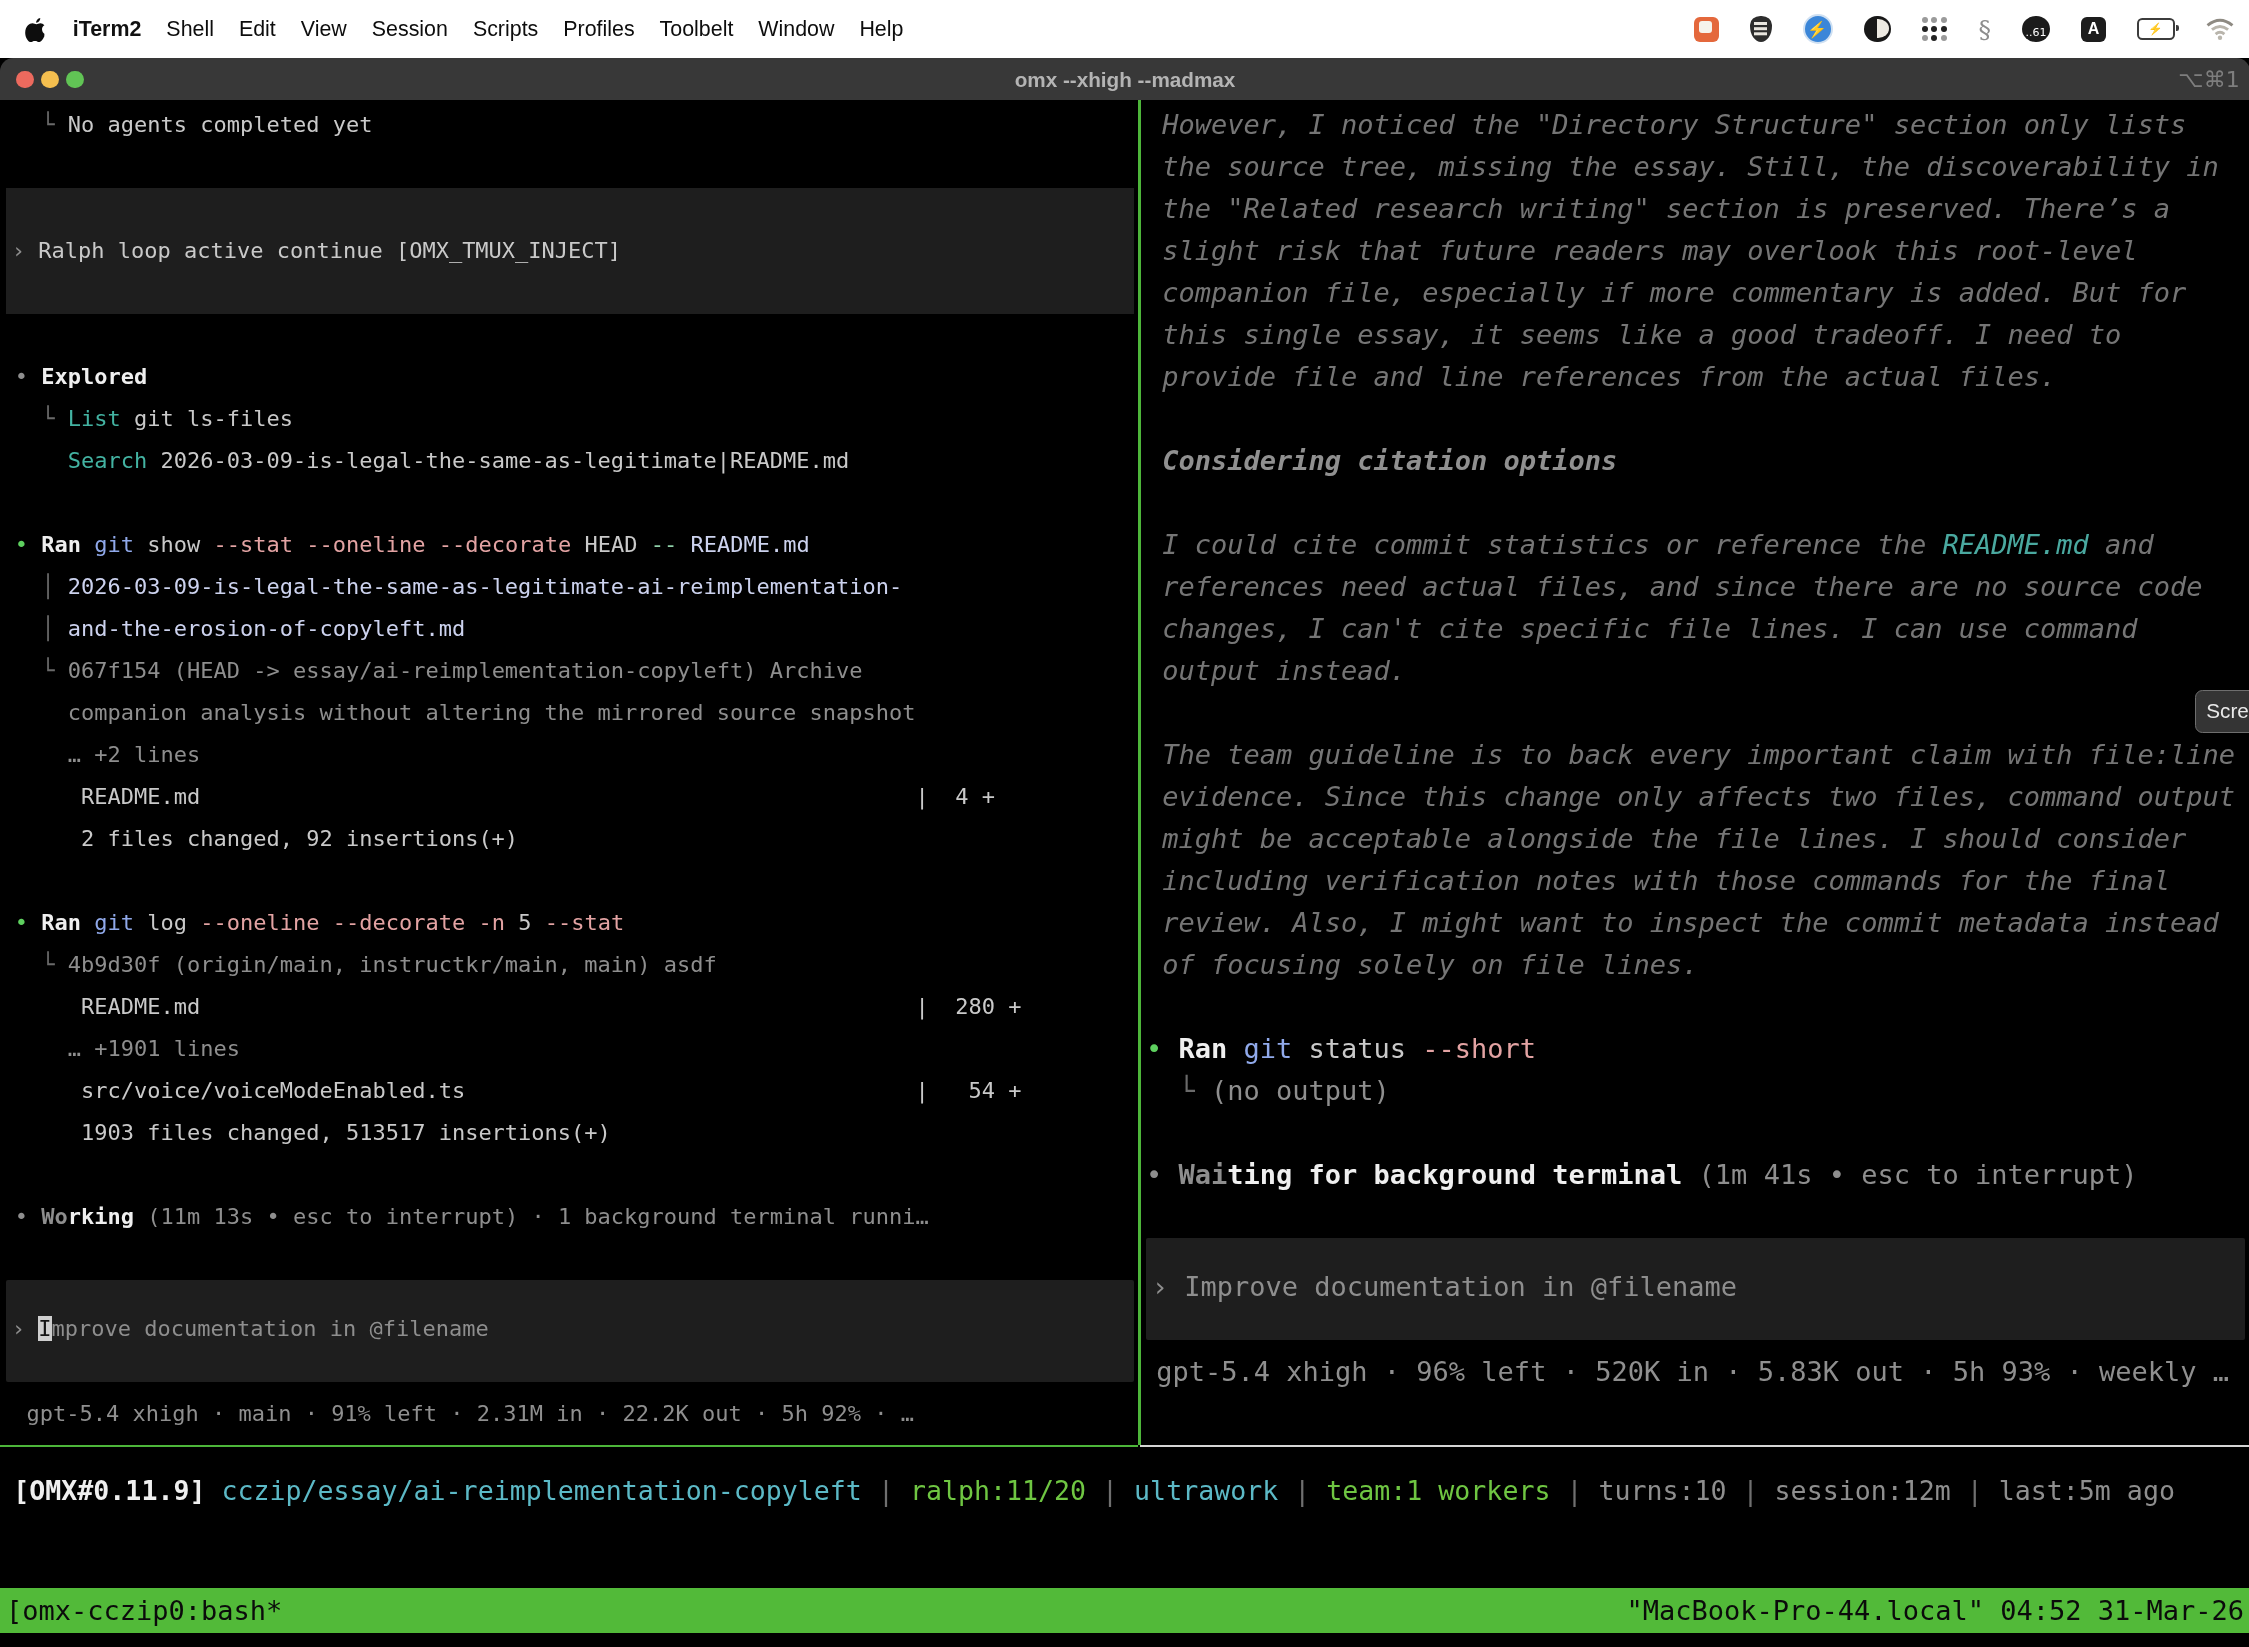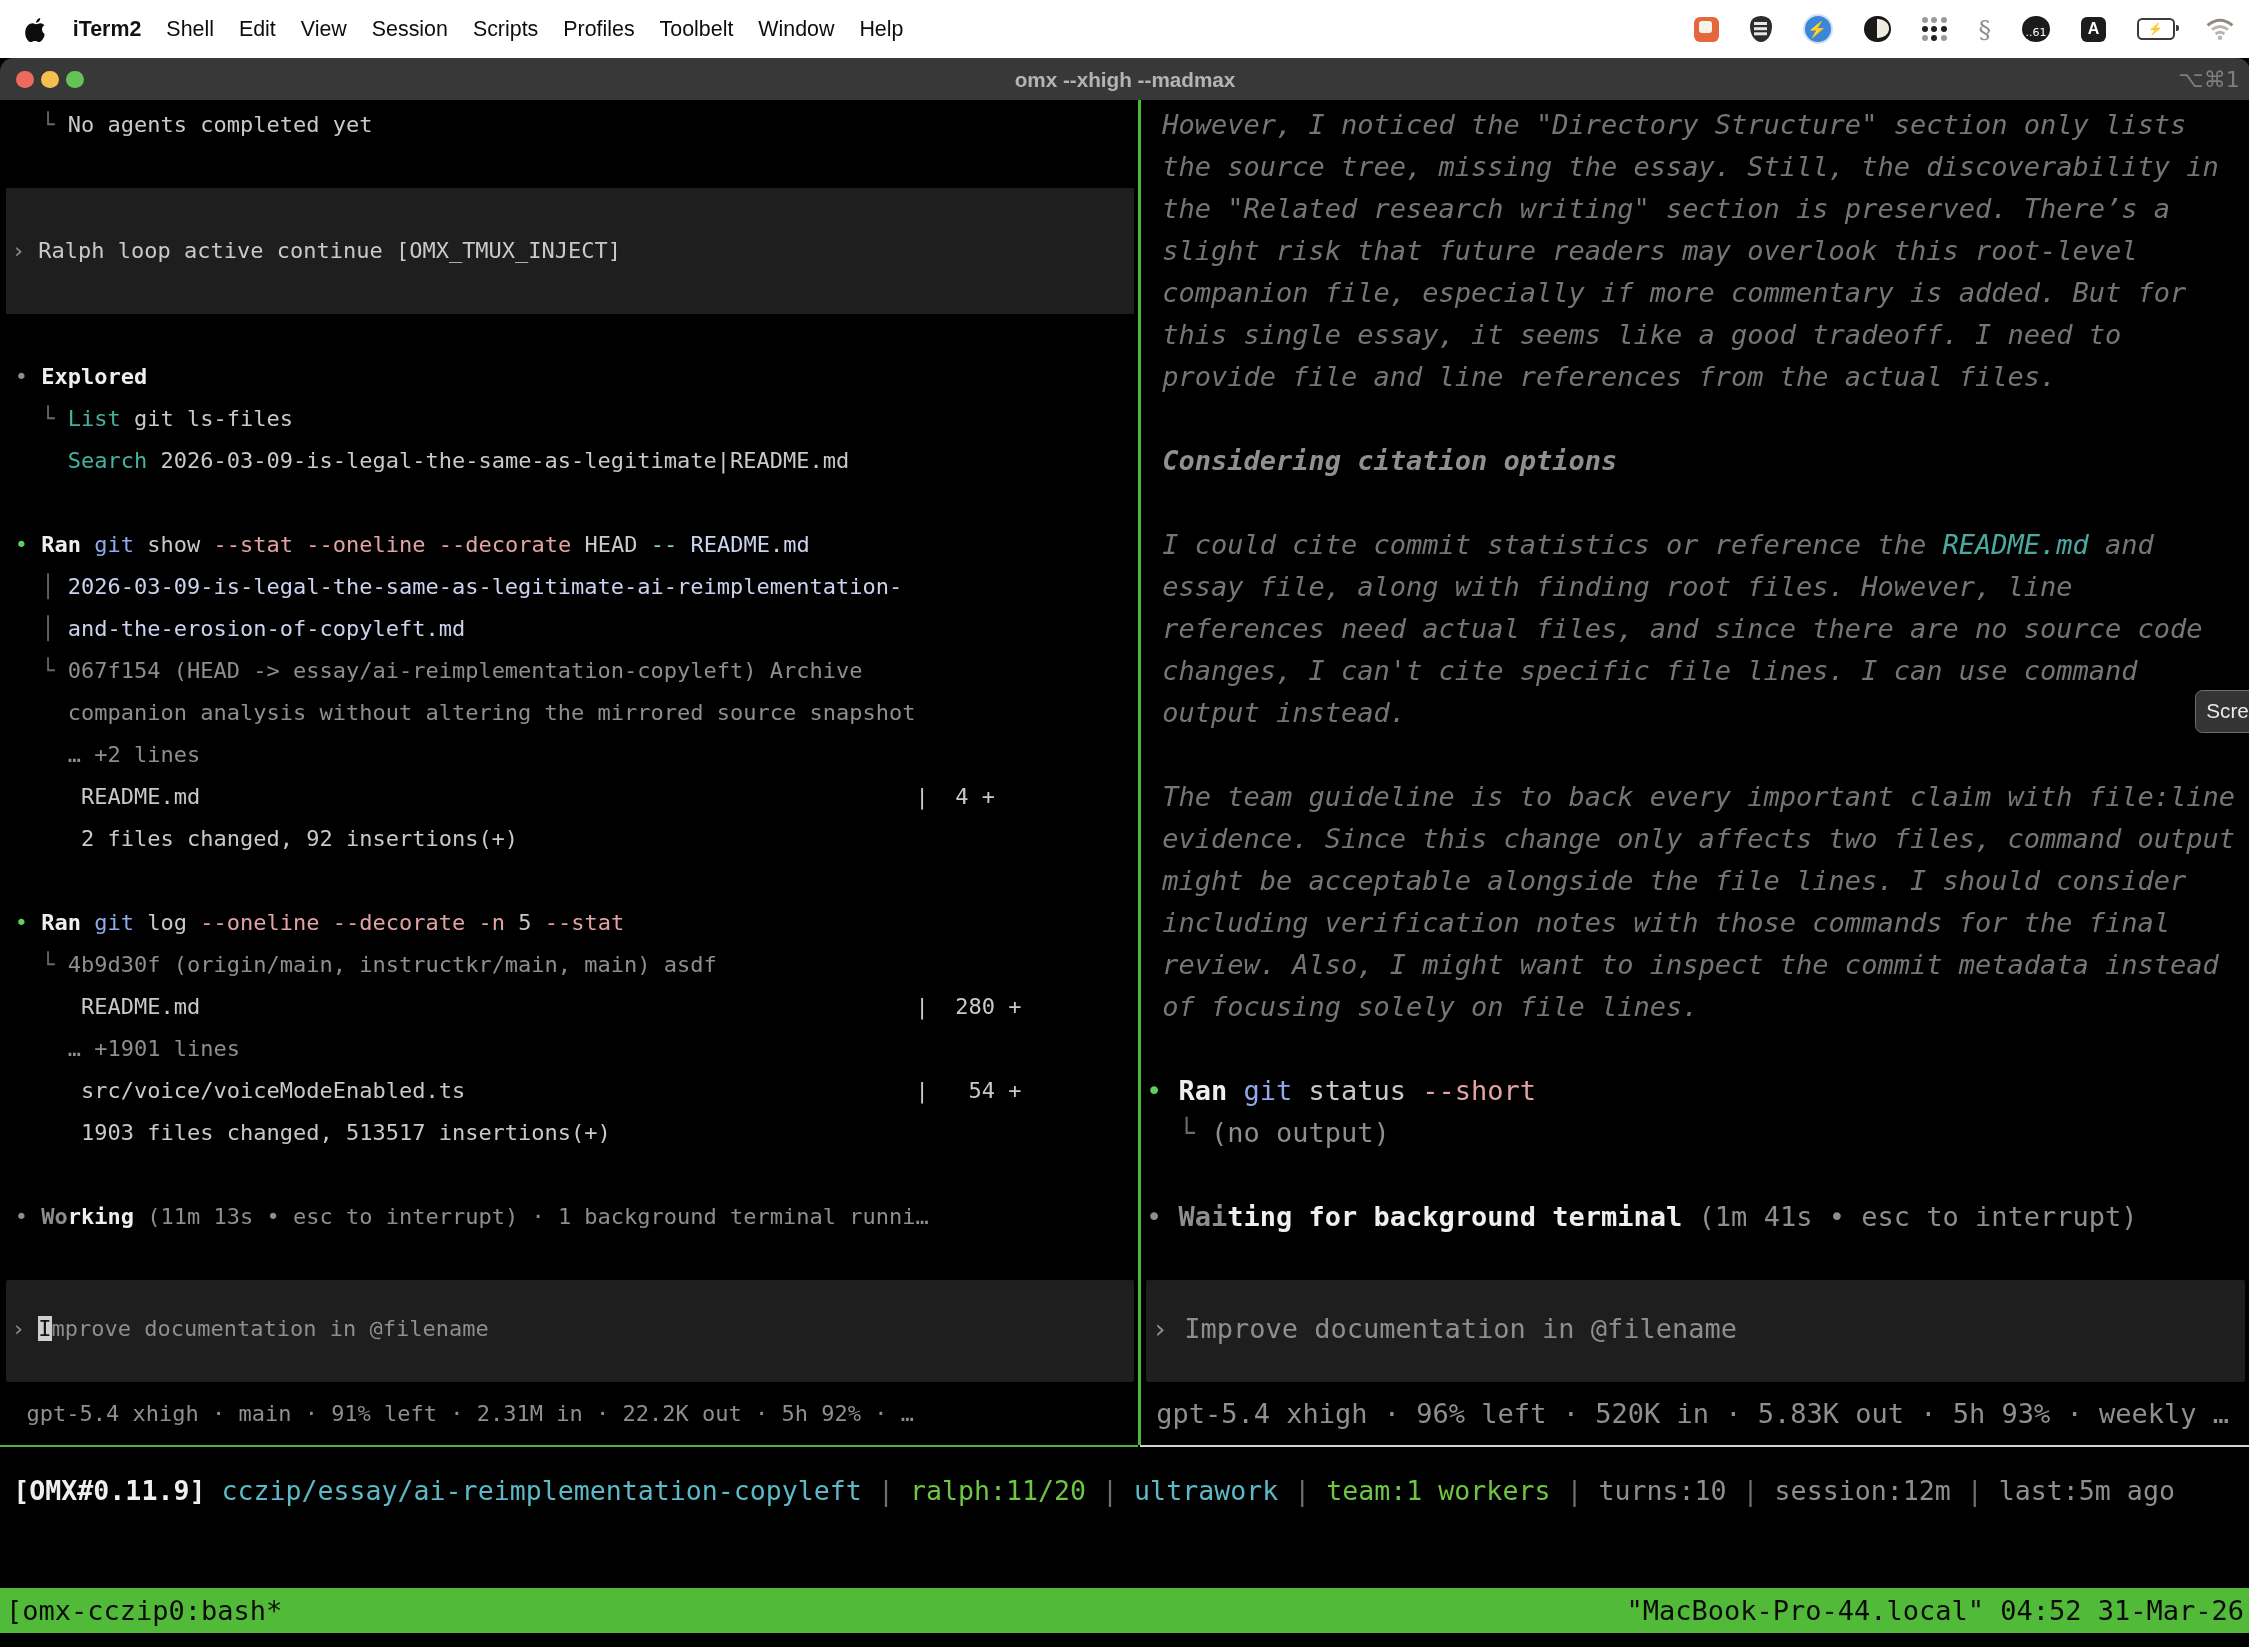--- a/index.html
+++ b/index.html
@@ -219,21 +219,20 @@
         <div class="trow"><span class="c-i"> the source tree, missing the essay. Still, the discoverability in</span></div>
         <div class="trow"><span class="c-i"> the "Related research writing" section is preserved. There’s a</span></div>
         <div class="trow"><span class="c-i"> slight risk that future readers may overlook this root-level</span></div>
         <div class="trow"><span class="c-i"> companion file, especially if more commentary is added. But for</span></div>
         <div class="trow"><span class="c-i"> this single essay, it seems like a good tradeoff. I need to</span></div>
         <div class="trow"><span class="c-i"> provide file and line references from the actual files.</span></div>
         <div class="trow">&nbsp;</div>
         <div class="trow"><span class="c-ib"> Considering citation options</span></div>
         <div class="trow">&nbsp;</div>
         <div class="trow"><span class="c-i"> I could cite commit statistics or reference the </span><span class="c-it">README.md</span><span class="c-i"> and</span></div>
-        <div class="trow"><span class="c-i"> essay file, along with finding root files. However, line</span></div>
         <div class="trow"><span class="c-i"> references need actual files, and since there are no source code</span></div>
         <div class="trow"><span class="c-i"> changes, I can't cite specific file lines. I can use command</span></div>
         <div class="trow"><span class="c-i"> output instead.</span></div>
         <div class="trow">&nbsp;</div>
         <div class="trow"><span class="c-i"> The team guideline is to back every important claim with file:line</span></div>
         <div class="trow"><span class="c-i"> evidence. Since this change only affects two files, command output</span></div>
         <div class="trow"><span class="c-i"> might be acceptable alongside the file lines. I should consider</span></div>
         <div class="trow"><span class="c-i"> including verification notes with those commands for the final</span></div>
         <div class="trow"><span class="c-i"> review. Also, I might want to inspect the commit metadata instead</span></div>
         <div class="trow"><span class="c-i"> of focusing solely on file lines.</span></div>

